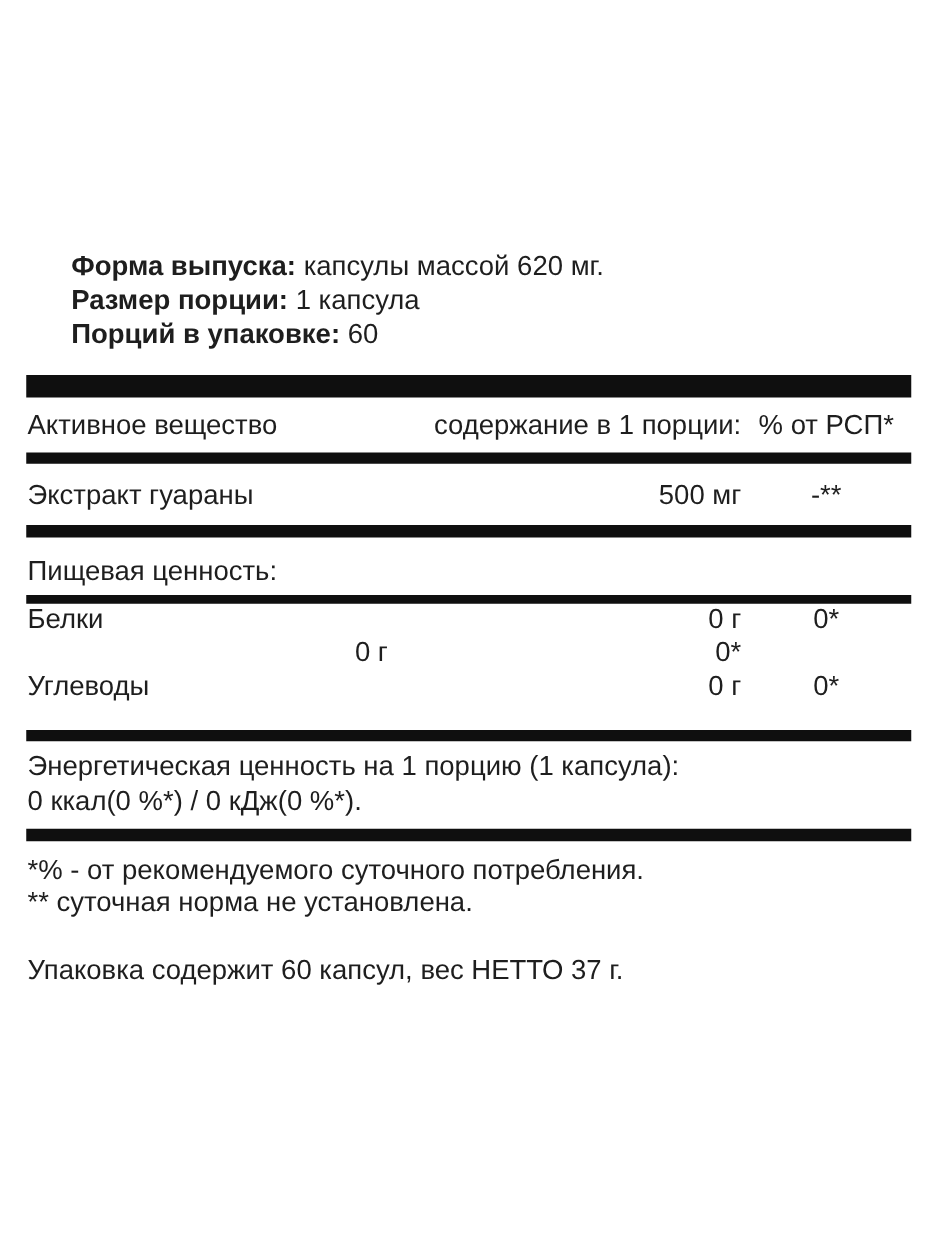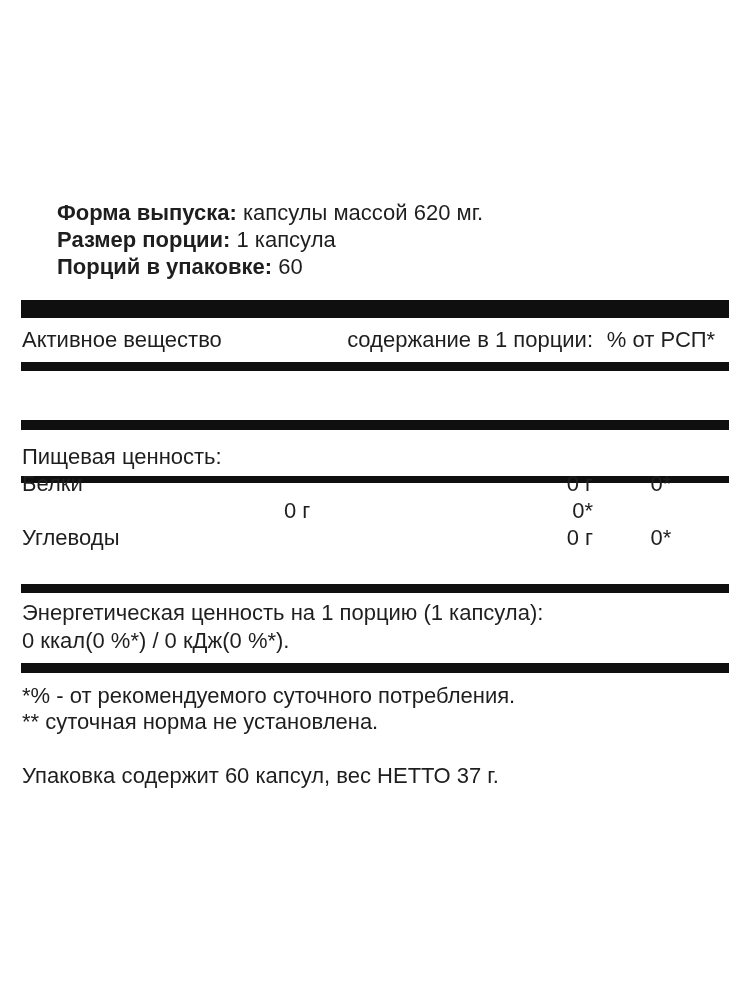--- a/index.html
+++ b/index.html
@@ -35,21 +35,21 @@
     grid-template-columns: 1fr auto 136px;
     align-items: center;
   }
   .trow .c2, .trow .c3 { text-align: center; }
 
   .header-row  { top: 318px; height: 44px; }
   .guarana-row { top: 371px; height: 49px; }
 
   .nutrition-title { top: 430px; height: 53px; display: flex; align-items: center; }
 
-  .nutrition-rows { top: 462px; padding-top: 8px; }
+  .nutrition-rows { top: 473px; padding-top: 8px; }
   .nutrition-rows .trow { height: 27px; }
 
   .energy { top: 593px; padding-top: 6px; line-height: 28px; }
 
   .footnotes { top: 673px; padding-top: 10px; line-height: 26px; }
 
   .package-line { top: 762px; line-height: 27px; }
 </style>
 </head>
 <body>
@@ -65,20 +65,25 @@
   <div class="bar bar-a"></div>
 
   <div class="abs trow header-row">
     <span class="c1">Активное вещество</span>
     <span class="c2">содержание в 1 порции:</span>
     <span class="c3">% от РСП*</span>
   </div>
 
   <div class="bar bar-b"></div>
 
+  <div class="abs trow guarana-row">
+    <span class="c1">Экстракт гуараны</span>
+    <span class="c2">500 мг</span>
+    <span class="c3">-**</span>
+  </div>
 
   <div class="bar bar-c"></div>
 
   <div class="abs nutrition-title">
     <span>Пищевая ценность:</span>
   </div>
 
   <div class="bar bar-d"></div>
 
   <div class="abs nutrition-rows">

